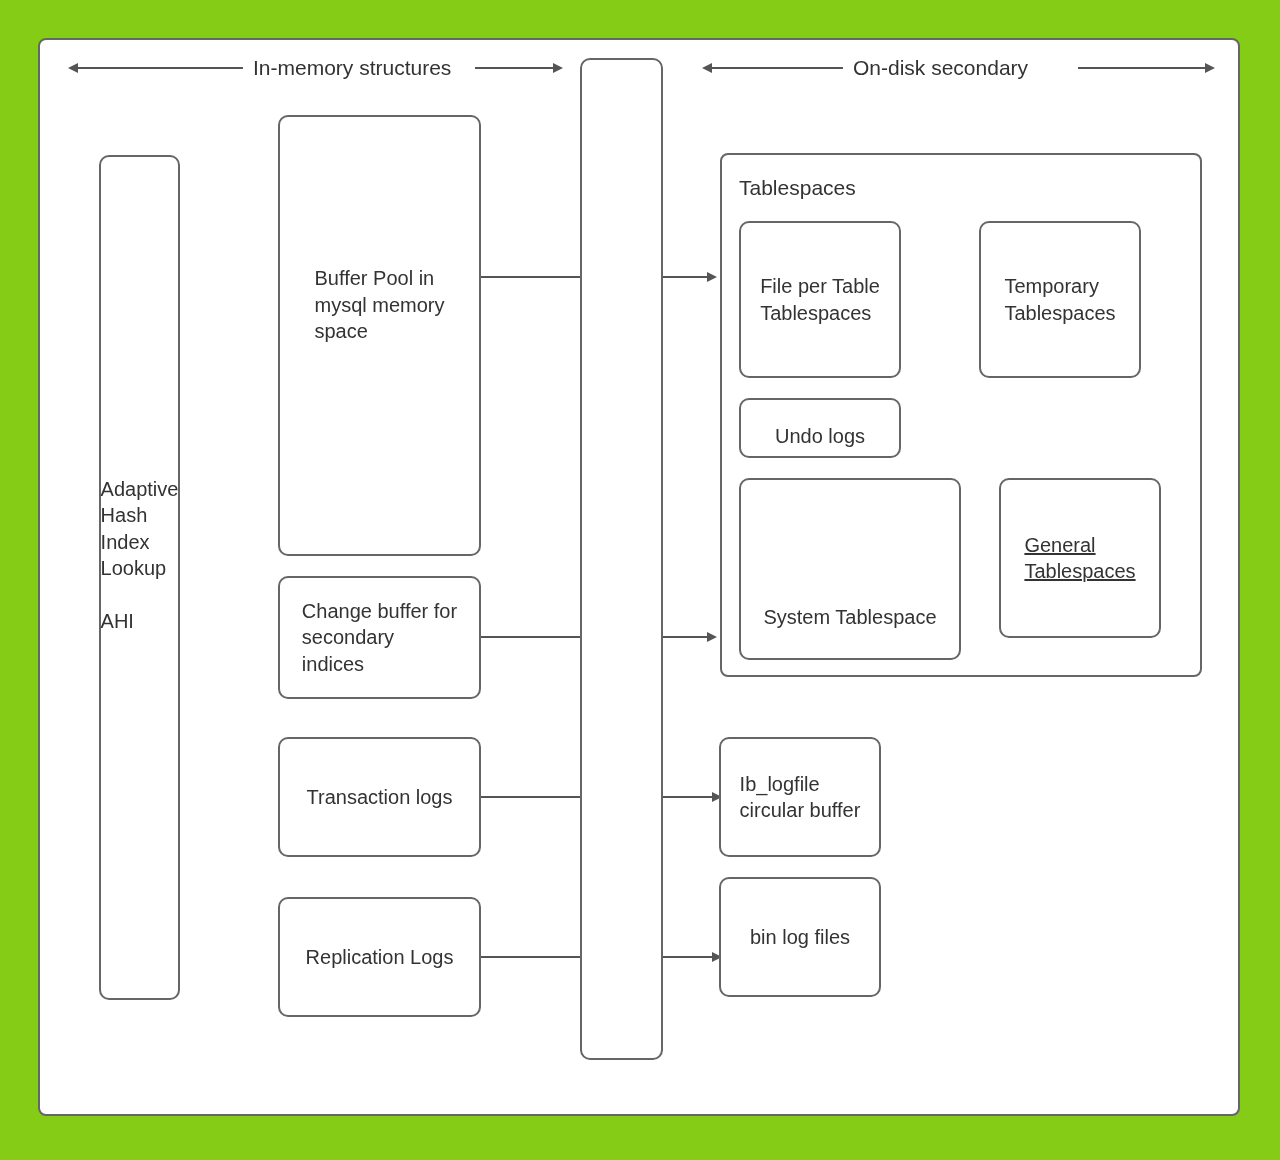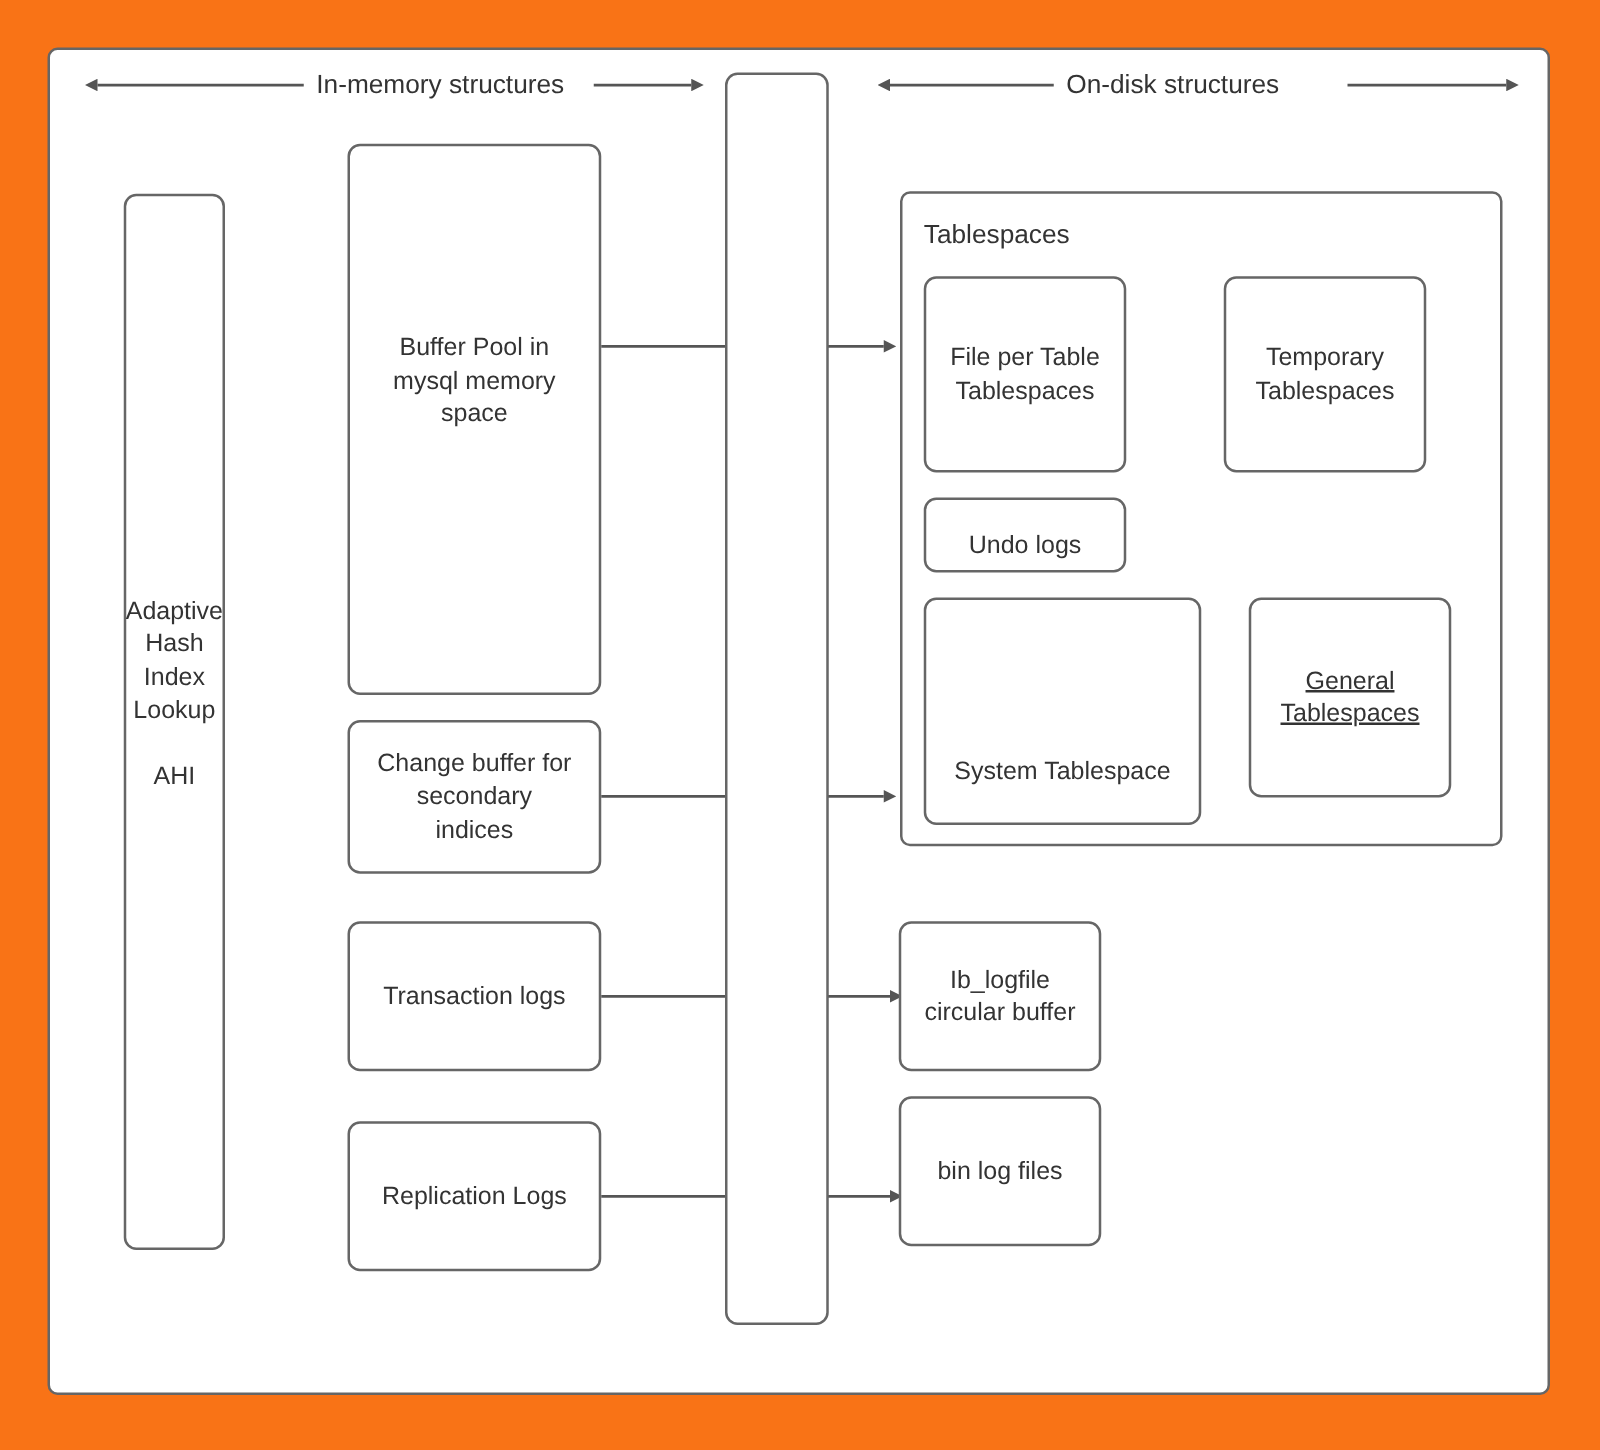--- a/index.html
+++ b/index.html
@@ -9,34 +9,33 @@
     background: #ffffff;
   }
   body {
     font-family: "Liberation Sans", sans-serif;
     color: #333333;
   }
   #canvas {
     position: relative;
     width: 1280px;
     height: 1160px;
-    background: #f97316;
+    background: #84cc16;
     overflow: hidden;
   }
   .box {
     position: absolute;
     box-sizing: border-box;
     border: 2px solid #666666;
     border-radius: 10px;
     background: #ffffff;
   }
   .label {
     position: absolute;
     box-sizing: border-box;
-    text-align: center;
     line-height: 1.32;
     color: #333333;
     white-space: pre-line;
     pointer-events: none;
   }
   .label.centered {
     display: flex;
     align-items: center;
     justify-content: center;
   }
@@ -87,21 +86,21 @@
 
     <line x1="481" y1="637" x2="707" y2="637" stroke="#555555" stroke-width="2.2" marker-end="url(#arrowR)"></line>
 
     <line x1="481" y1="797" x2="712" y2="797" stroke="#555555" stroke-width="2.2" marker-end="url(#arrowR)"></line>
 
     <line x1="481" y1="957" x2="712" y2="957" stroke="#555555" stroke-width="2.2" marker-end="url(#arrowR)"></line>
   </svg>
 
   <div class="hdr-text" style="left:253px; top:56px;">In-memory structures</div>
 
-  <div class="hdr-text" style="left:853px; top:56px;">On-disk structures</div>
+  <div class="hdr-text" style="left:853px; top:56px;">On-disk secondary</div>
 
   <div class="box" style="left:99px; top:155px; width:81px; height:845px;"></div>
   <div class="label centered fs20" style="left:65px; top:460px; width:149px; height:190px;">Adaptive
 Hash
 Index
 Lookup
 
 AHI</div>
 
   <div class="box" style="left:278px; top:115px; width:203px; height:441px;"></div>

